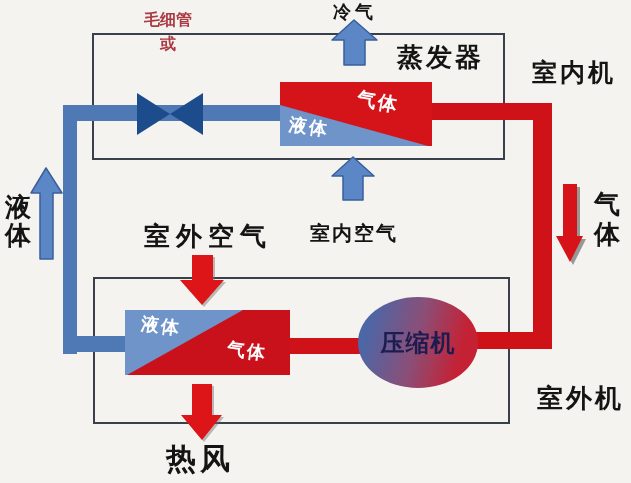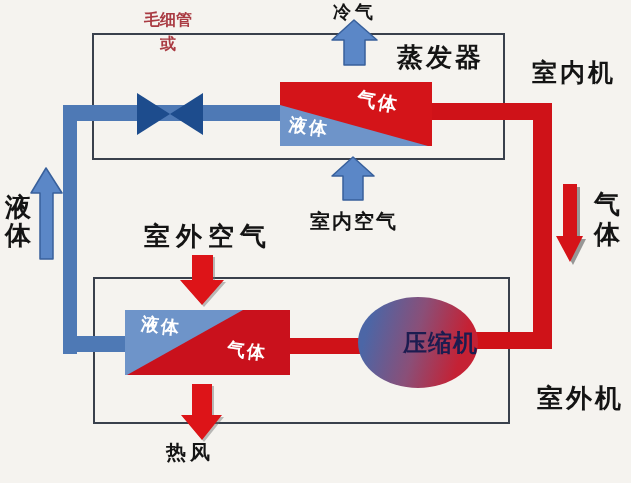--- a/index.html
+++ b/index.html
@@ -11,32 +11,32 @@
   .pipe.red{background:#cf1218;}
   .shape{position:absolute;z-index:3;}
   .arrow{position:absolute;z-index:4;}
   .lbl{position:absolute;z-index:5;font-weight:bold;color:#141414;white-space:nowrap;}
   .vlbl{position:absolute;z-index:5;font-weight:bold;color:#141414;white-space:normal;word-break:break-all;text-align:center;}
   .exlbl{position:absolute;z-index:5;font-weight:bold;color:#ffffff;white-space:nowrap;}
   #capillary-label{position:absolute;left:127px;top:8px;width:82px;z-index:5;
      color:#a93a42;font-weight:bold;font-size:16px;line-height:24px;text-align:center;}
   #compressor{position:absolute;left:358px;top:297px;width:120px;height:91px;border-radius:50%;
      background:linear-gradient(105deg,#4c66a6 12%,#8a4f78 48%,#c52134 82%);
-     z-index:3;display:flex;align-items:center;justify-content:flex-end;}
+     z-index:3;display:flex;align-items:center;justify-content:center;}
   #compressor .txt{font-weight:bold;font-size:24px;color:#1c1c50;letter-spacing:1px;}
   #cold-air-label{left:333px;top:0px;font-size:18px;letter-spacing:4px;}
   #evaporator-label{left:397px;top:40px;font-size:26px;letter-spacing:3px;}
   #indoor-unit-label{left:532px;top:56px;font-size:25px;letter-spacing:3px;}
   #liquid-left-label{left:2px;top:193px;width:32px;font-size:26px;line-height:28px;}
-  #indoor-air-label{left:310px;top:208px;font-size:20px;letter-spacing:2px;}
+  #indoor-air-label{left:310px;top:220px;font-size:20px;letter-spacing:2px;}
   #gas-right-label{left:591px;top:189px;width:32px;font-size:26px;line-height:30px;}
   #outdoor-air-label{left:144px;top:219px;font-size:26px;letter-spacing:6px;}
   #condenser-label{left:96px;top:380px;font-size:26px;letter-spacing:3px;}
   #outdoor-unit-label{left:537px;top:381px;font-size:26px;letter-spacing:3px;}
-  #hot-wind-label{left:166px;top:439px;font-size:20px;letter-spacing:4px;}
+  #hot-wind-label{left:166px;top:439px;font-size:30px;letter-spacing:4px;}
   #evap-liquid-label{left:289px;top:115px;font-size:18px;transform:rotate(8deg);letter-spacing:2px;}
   #evap-gas-label{left:357px;top:89px;font-size:19px;transform:rotate(10deg);letter-spacing:2px;}
   #cond-liquid-label{left:141px;top:314px;font-size:18px;transform:rotate(7deg);letter-spacing:2px;}
   #cond-gas-label{left:227px;top:339px;font-size:18px;transform:rotate(7deg);letter-spacing:2px;}
   .shadow-soft{filter:drop-shadow(2px 2px 0px rgba(110,110,110,0.45));}
   .shadow-hard{filter:drop-shadow(3px 3px 0px rgba(128,128,128,0.8));}
 </style>
 </head>
 <body>
 

